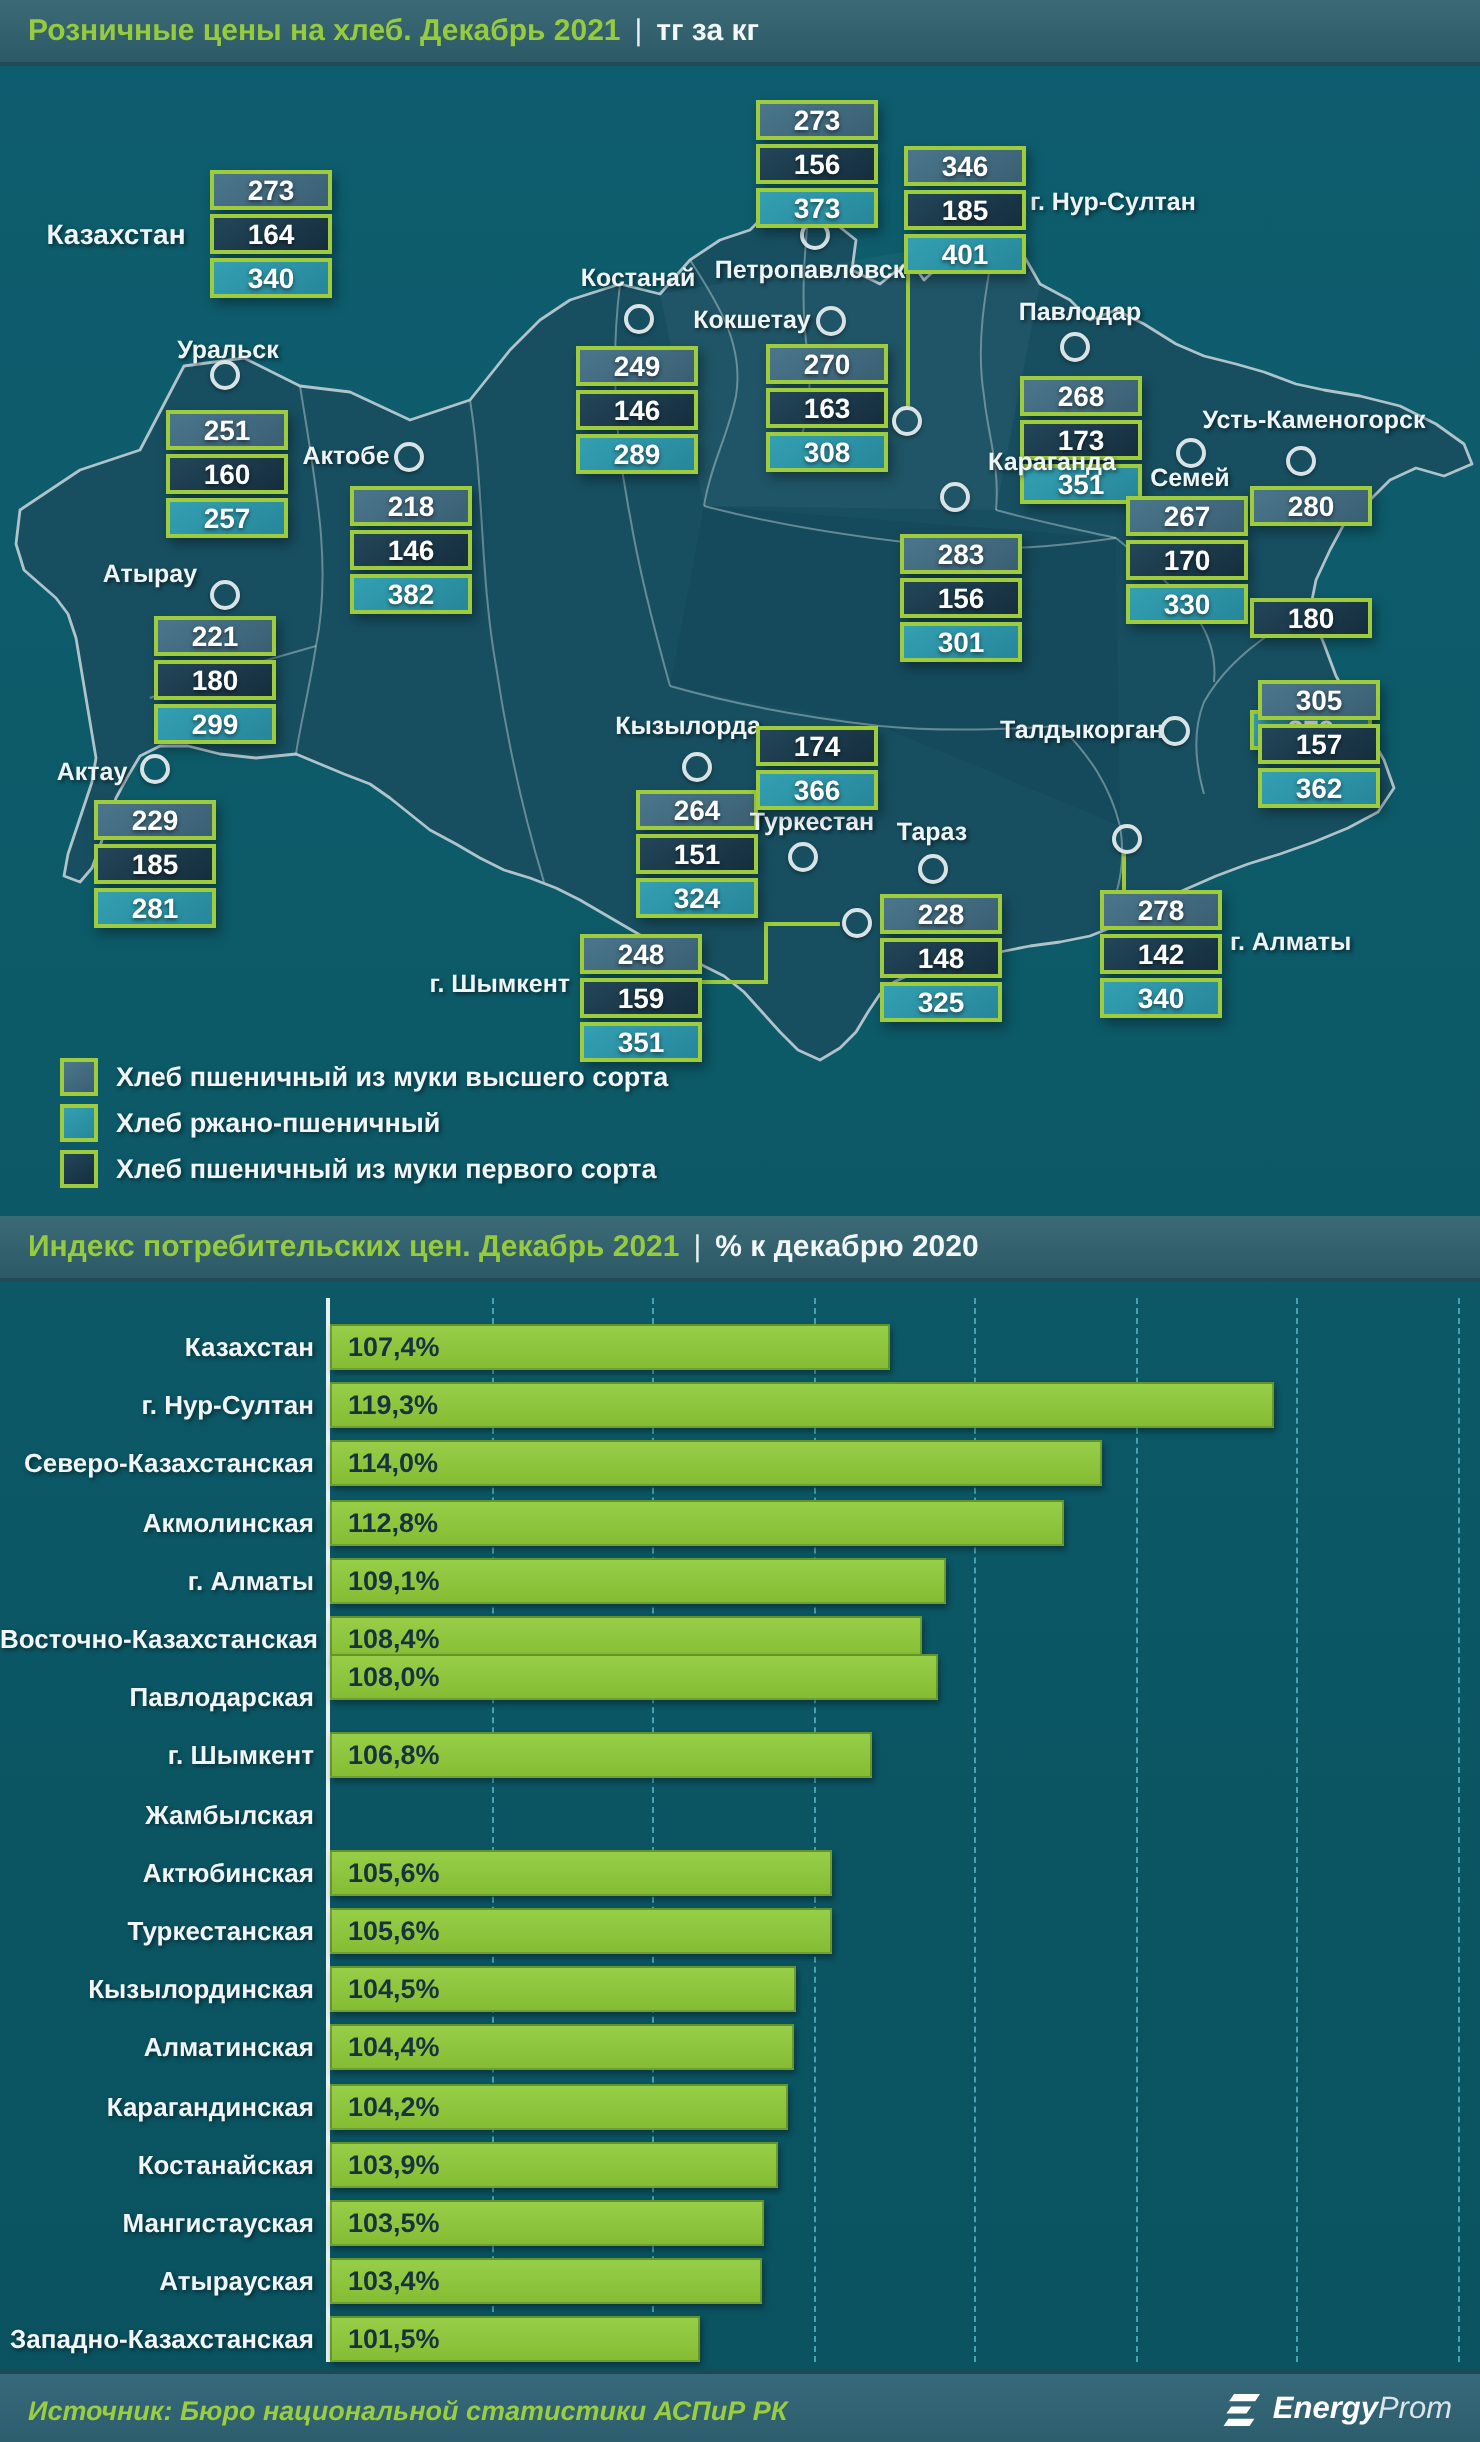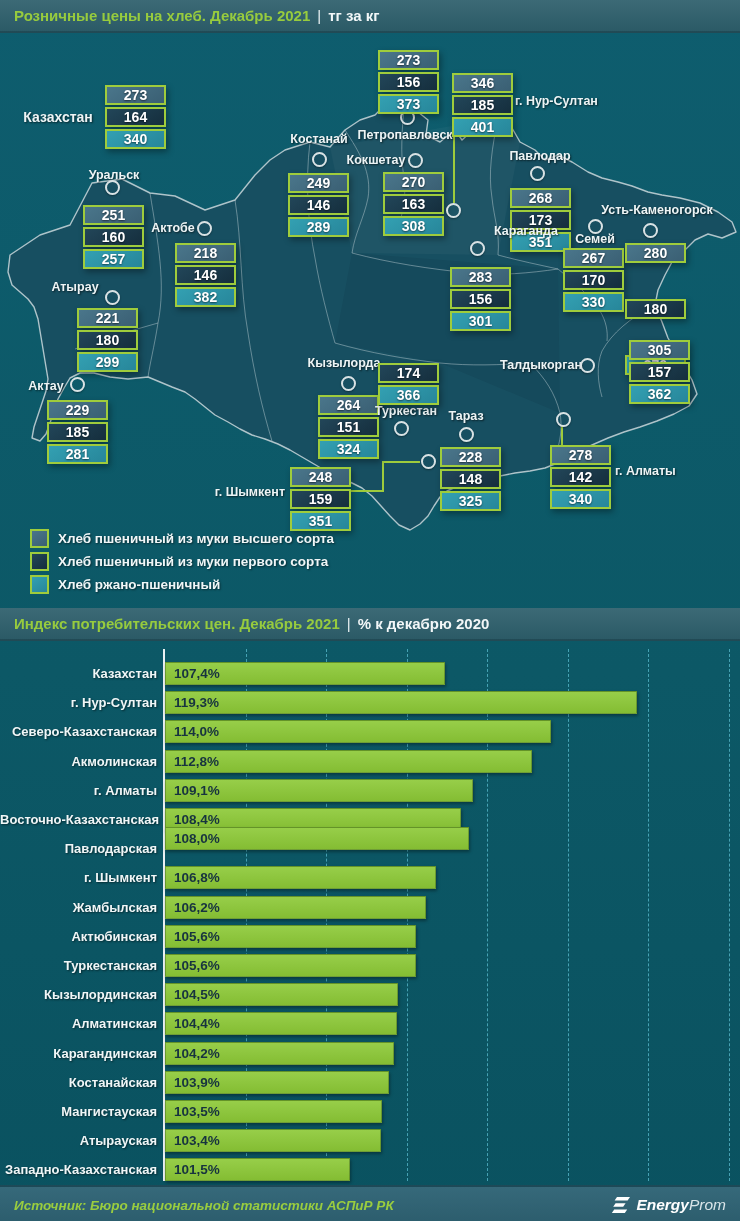--- a/index.html
+++ b/index.html
@@ -222,26 +222,26 @@
           <div class="cell cell-first">159</div>
           <div class="cell cell-rye">351</div>
         </div>
       </div>
     <div id="legend" class="legend">
         <div class="legend-row">
           <span class="swatch cell-premium"></span>
           <span class="legend-text">Хлеб пшеничный из муки высшего сорта</span>
         </div>
         <div class="legend-row">
+          <span class="swatch cell-rye"></span>
+          <span class="legend-text">Хлеб ржано-пшеничный</span>
+        </div>
+        <div class="legend-row">
           <span class="swatch cell-first"></span>
           <span class="legend-text">Хлеб пшеничный из муки первого сорта</span>
-        </div>
-        <div class="legend-row">
-          <span class="swatch cell-rye"></span>
-          <span class="legend-text">Хлеб ржано-пшеничный</span>
         </div>
       </div>
   </section>
 
   <header class="band ipc-band">
     <span class="band-green">Индекс потребительских цен. Декабрь 2021</span><span class="band-sep">|</span><span class="band-white">% к декабрю 2020</span>
   </header>
 
   <section class="chart-section">
     <div id="plot-overlay">
@@ -281,23 +281,20 @@
         </div>
         <div class="cat-label" style="top: 196.2px;">Павлодарская</div>
         <div class="bar" style="top: 186px; width: 304px;">
           <span class="bar-value">108,0%</span>
         </div>
         <div class="cat-label" style="top: 225.4px;">г. Шымкент</div>
         <div class="bar" style="top: 225.4px; width: 270.508px;">
           <span class="bar-value">106,8%</span>
         </div>
         <div class="cat-label" style="top: 254.6px;">Жамбылская</div>
-        <div class="bar" style="top: 254.6px; width: 260.847px;">
-          <span class="bar-value">106,2%</span>
-        </div>
         <div class="cat-label" style="top: 283.8px;">Актюбинская</div>
         <div class="bar" style="top: 283.8px; width: 251.186px;">
           <span class="bar-value">105,6%</span>
         </div>
         <div class="cat-label" style="top: 313px;">Туркестанская</div>
         <div class="bar" style="top: 313px; width: 251.186px;">
           <span class="bar-value">105,6%</span>
         </div>
         <div class="cat-label" style="top: 342.2px;">Кызылординская</div>
         <div class="bar" style="top: 342.2px; width: 233.475px;">

